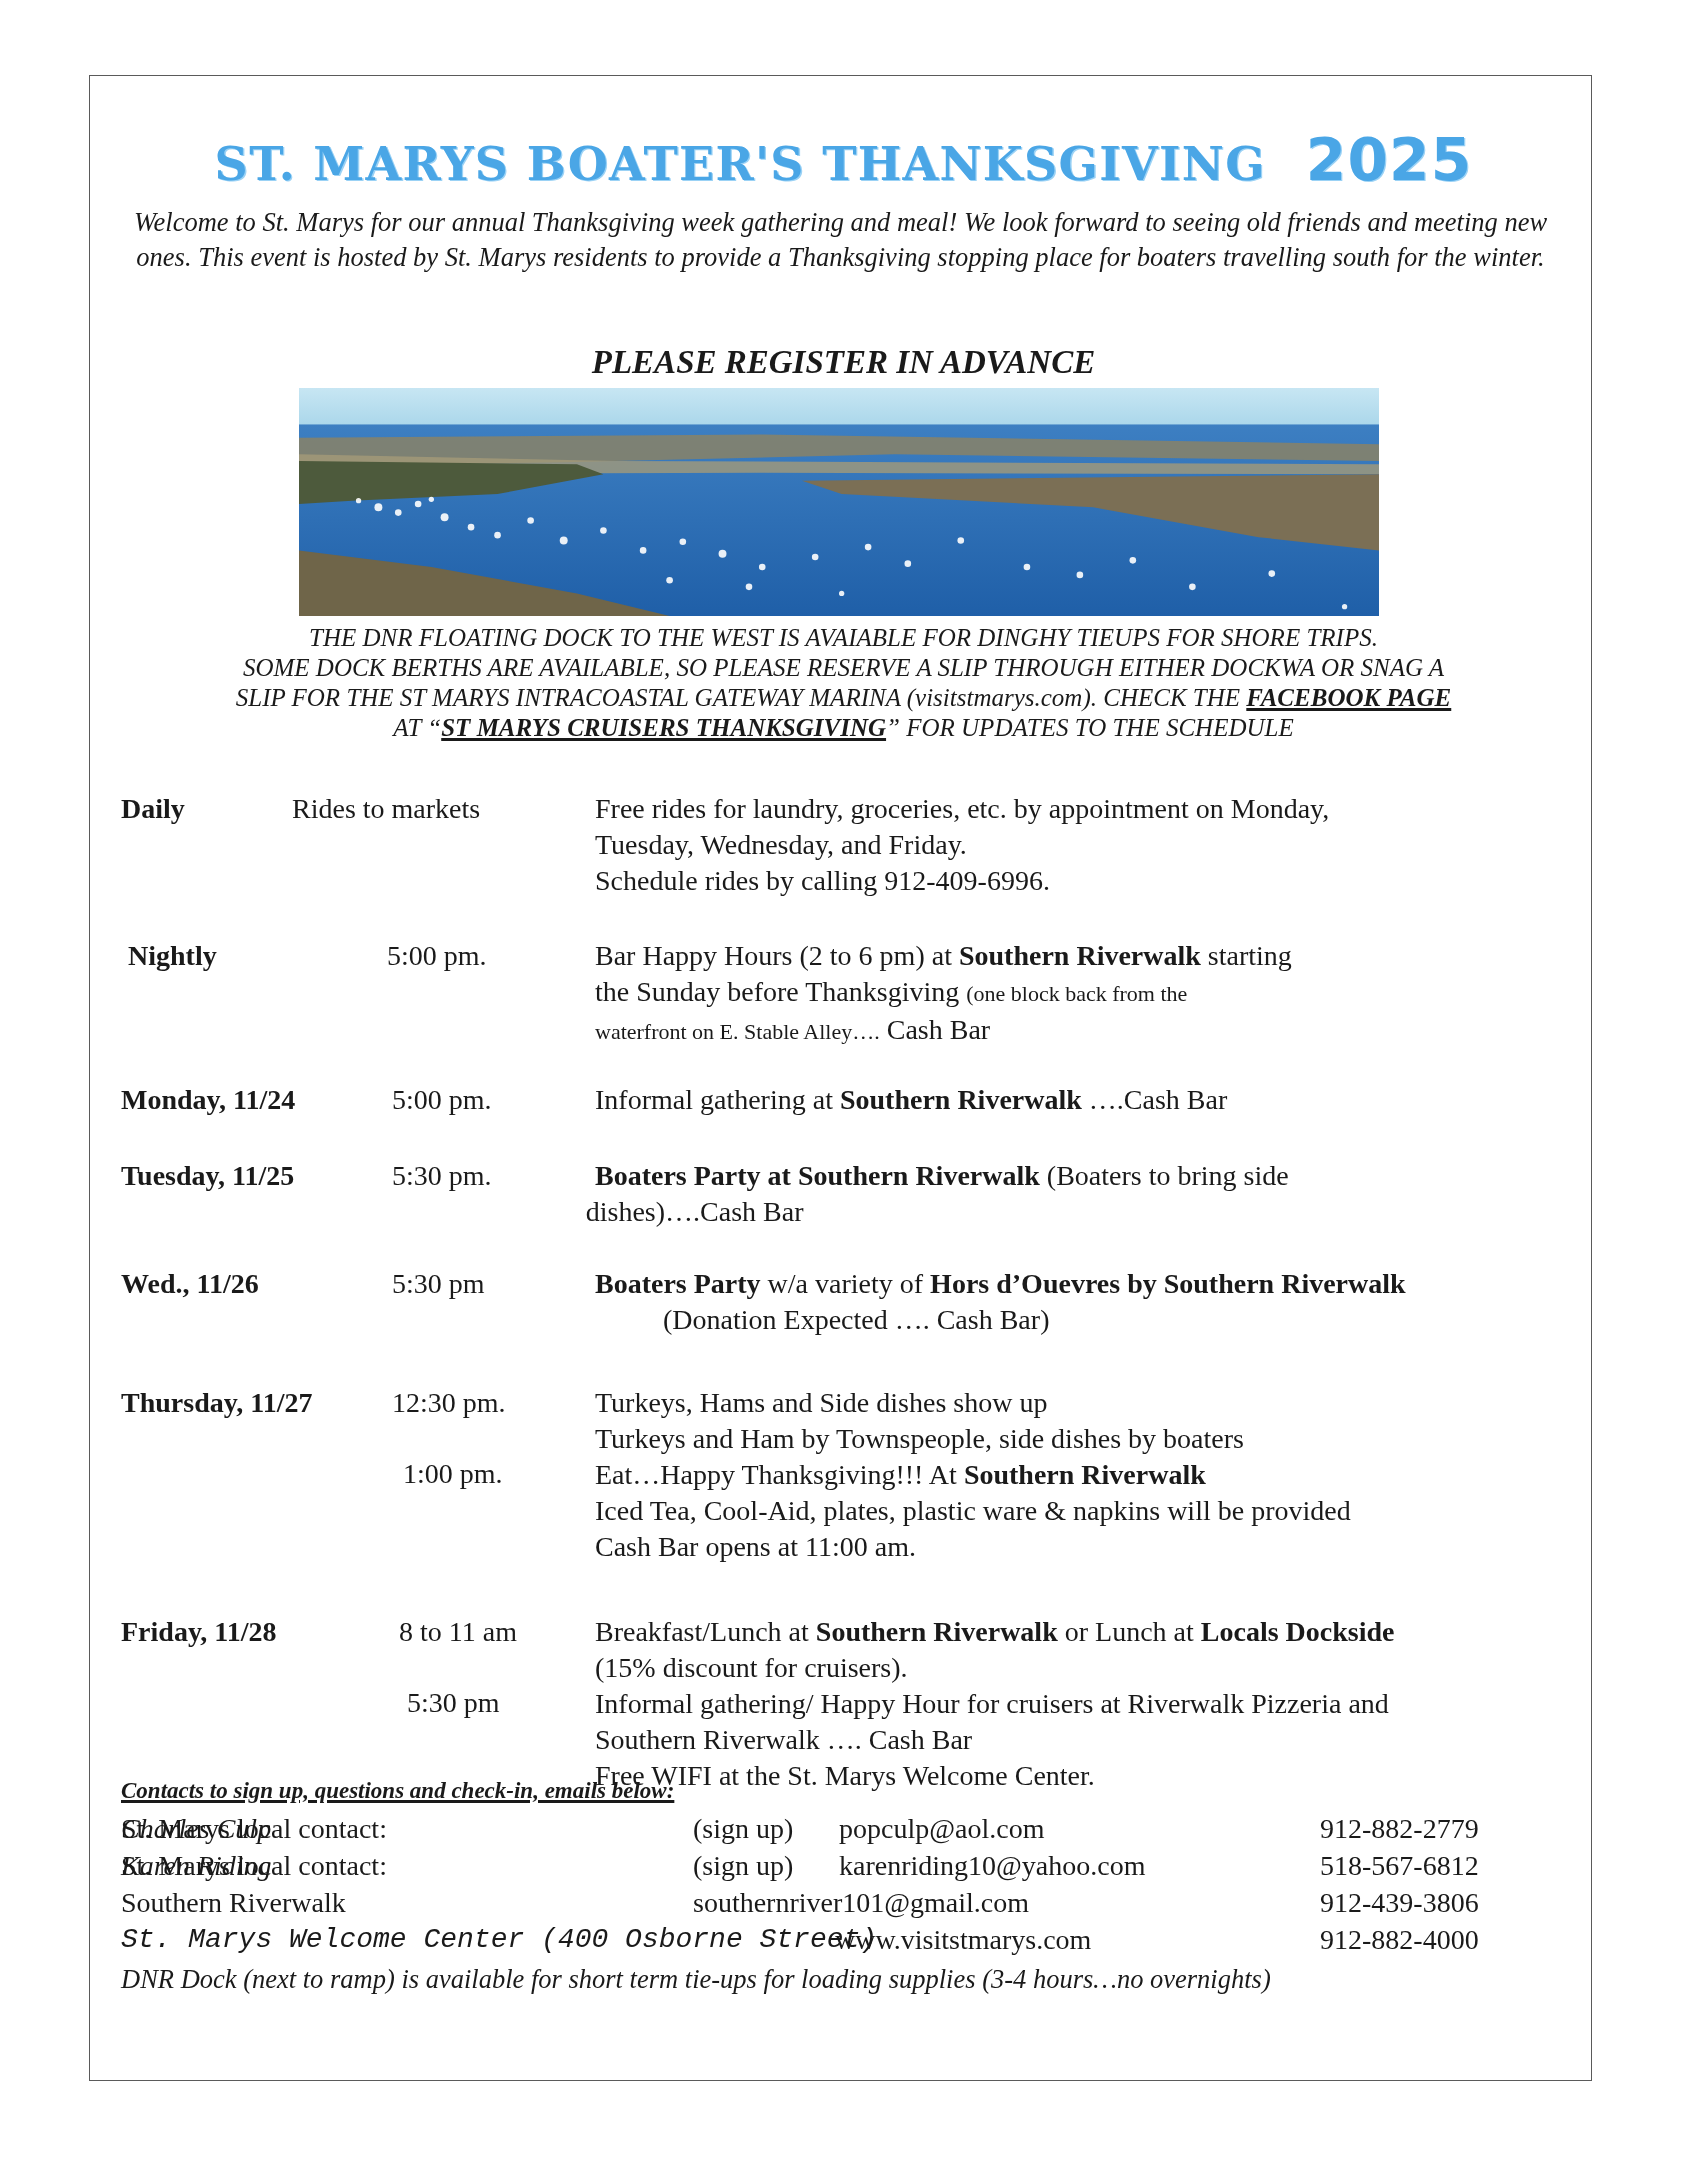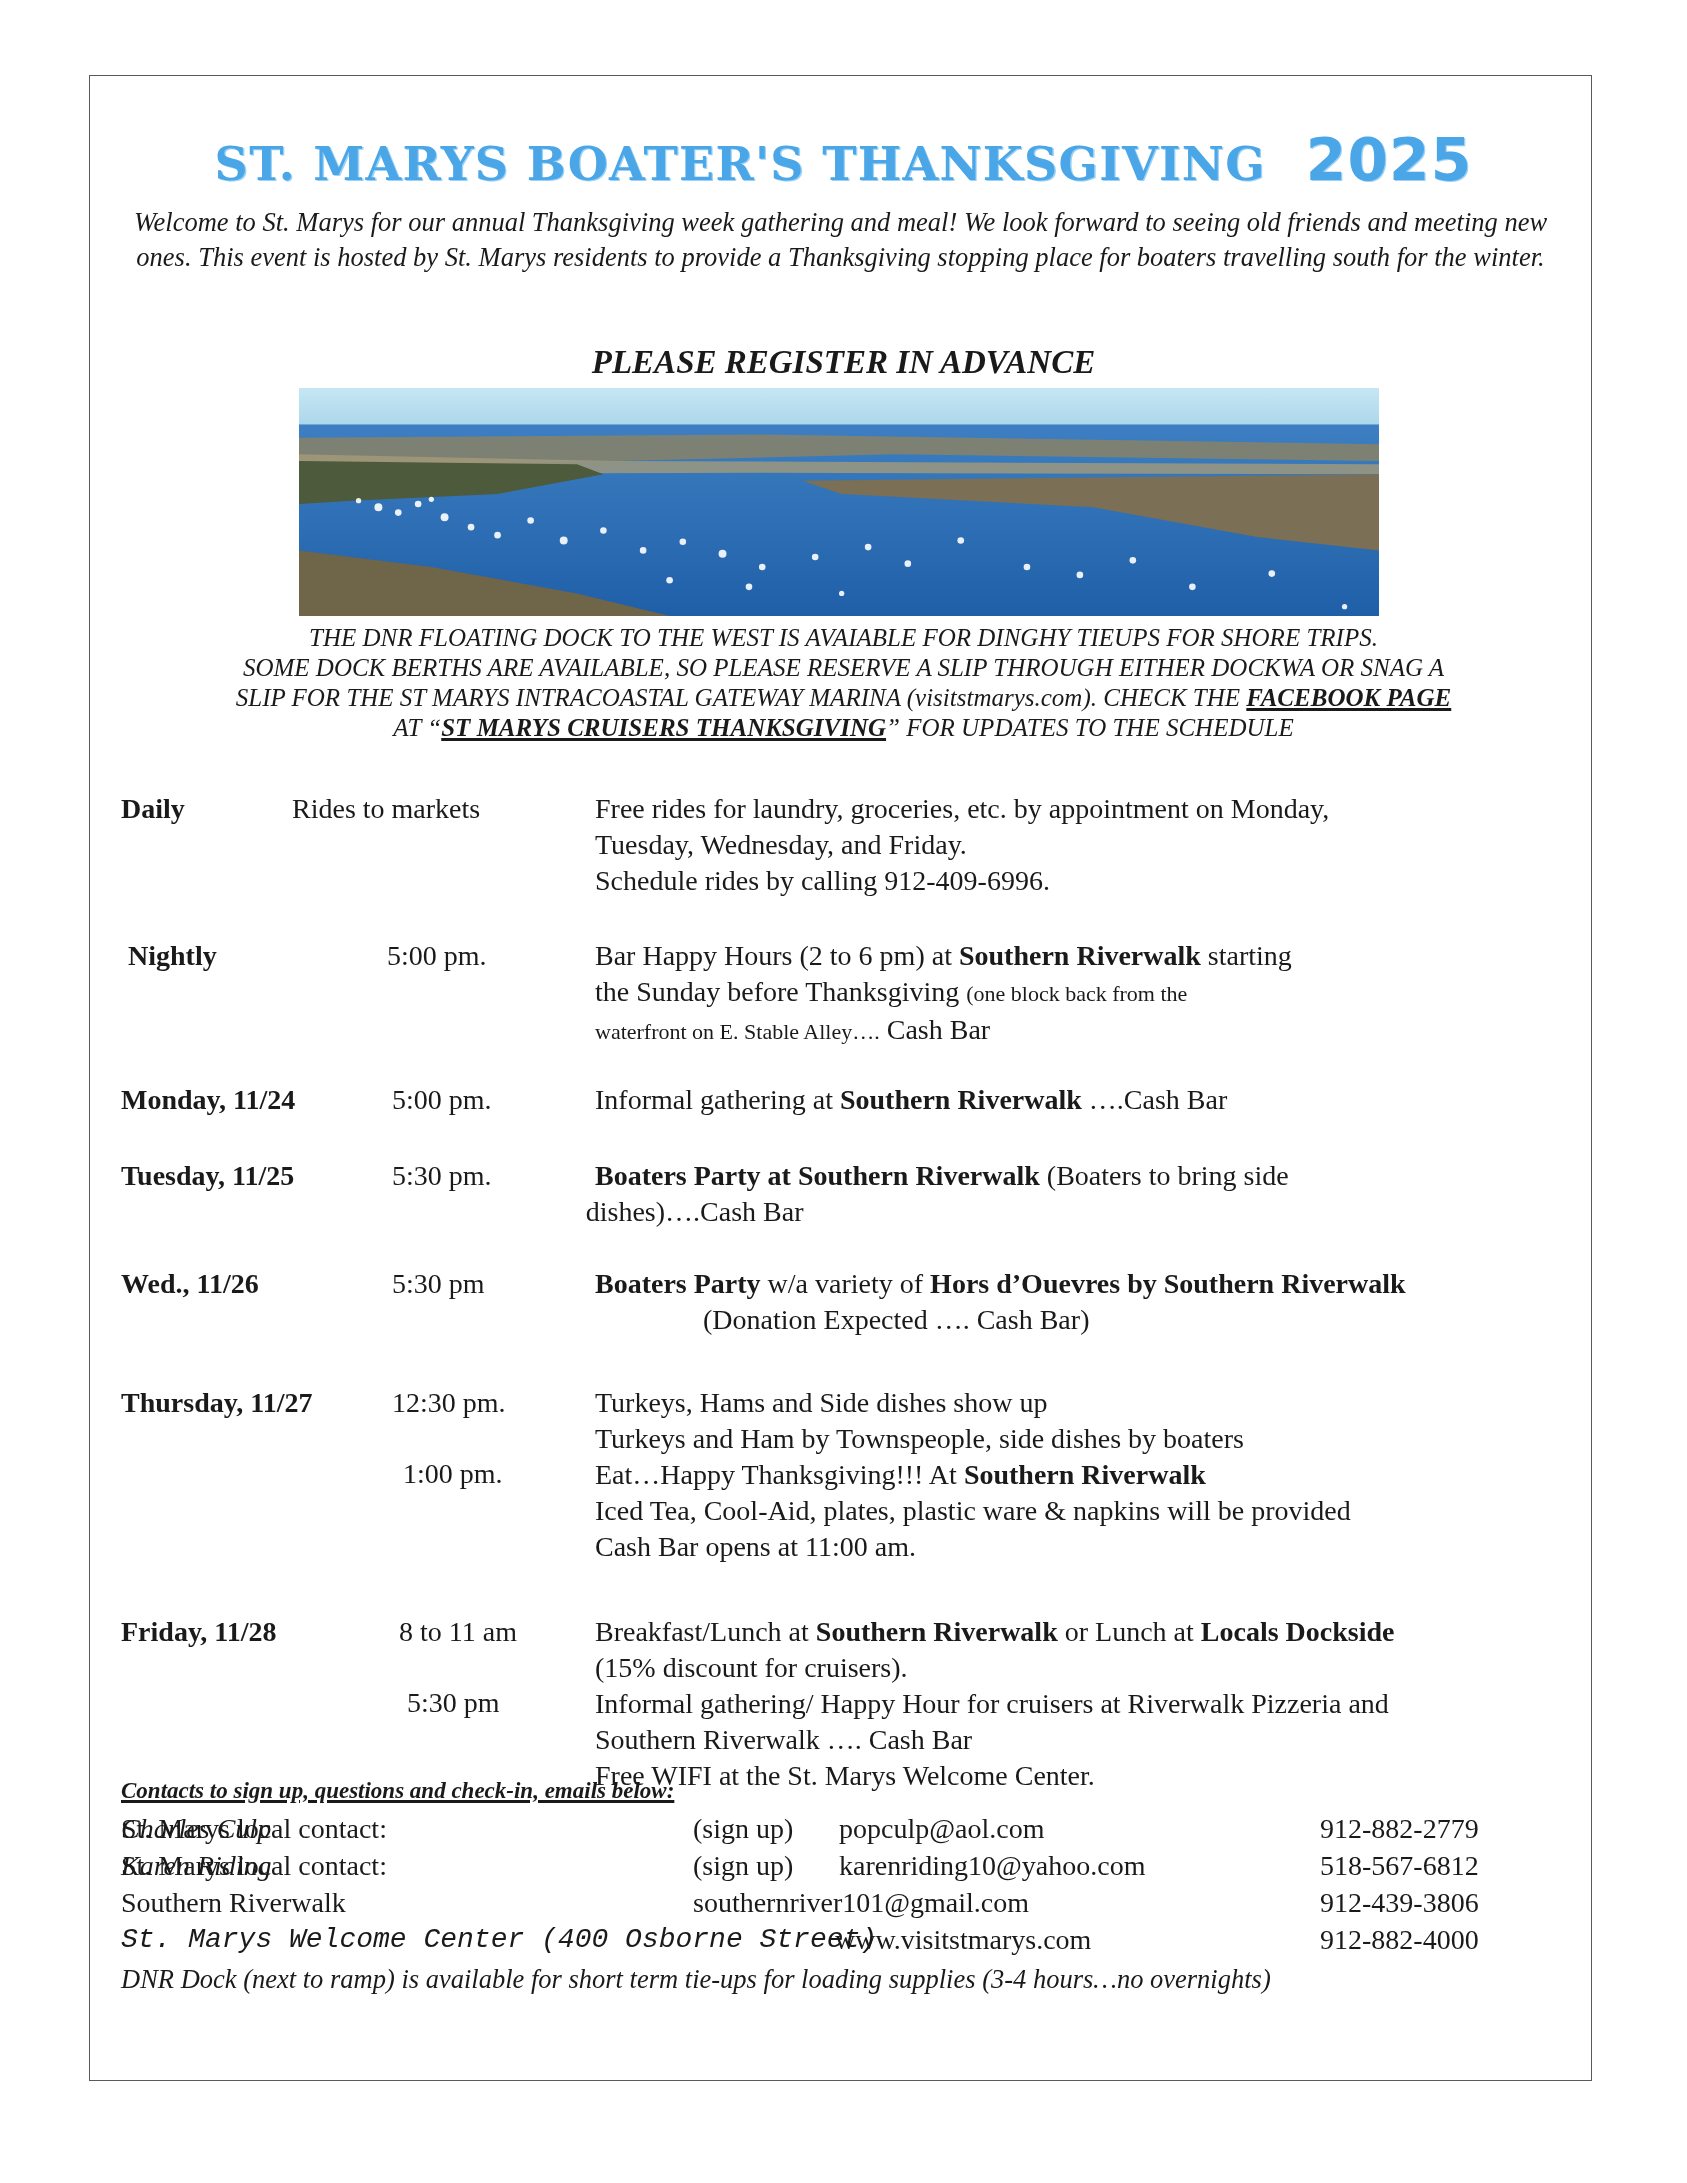--- a/index.html
+++ b/index.html
@@ -133,21 +133,21 @@
     <div><span class="b">Boaters Party at Southern Riverwalk</span><span> (Boaters to bring side</span></div>
     <div style="margin-left:-9.3px;">dishes)….Cash Bar</div>
   </div>
 </div>
 
 <div class="row" style="top:1266px;">
   <span class="day">Wed., 11/26</span>
   <span class="time" style="left:392px;">5:30 pm</span>
   <div class="desc">
     <div><span class="b">Boaters Party</span><span> w/a variety of </span><span class="b">Hors d’Ouevres by Southern Riverwalk</span></div>
-    <div style="margin-left:108px;">(Donation Expected …. Cash Bar)</div>
+    <div style="margin-left:68px;">(Donation Expected …. Cash Bar)</div>
   </div>
 </div>
 
 <div class="row" style="top:1385px;">
   <span class="day">Thursday, 11/27</span>
   <span class="time" style="left:392px;">12:30 pm.</span>
   <span class="time" style="left:403px; top:71px;">1:00 pm.</span>
   <div class="desc">
     <div>Turkeys, Hams and Side dishes show up</div>
     <div>Turkeys and Ham by Townspeople, side dishes by boaters</div>

